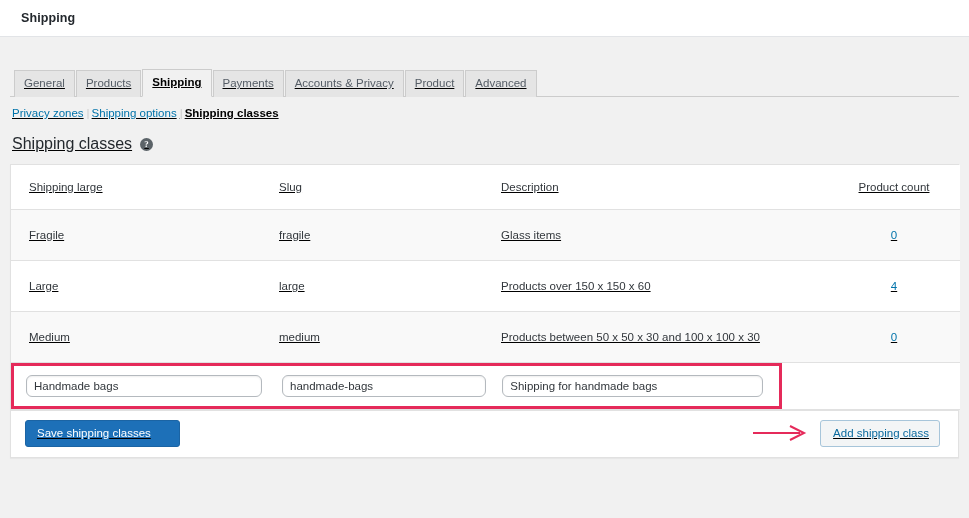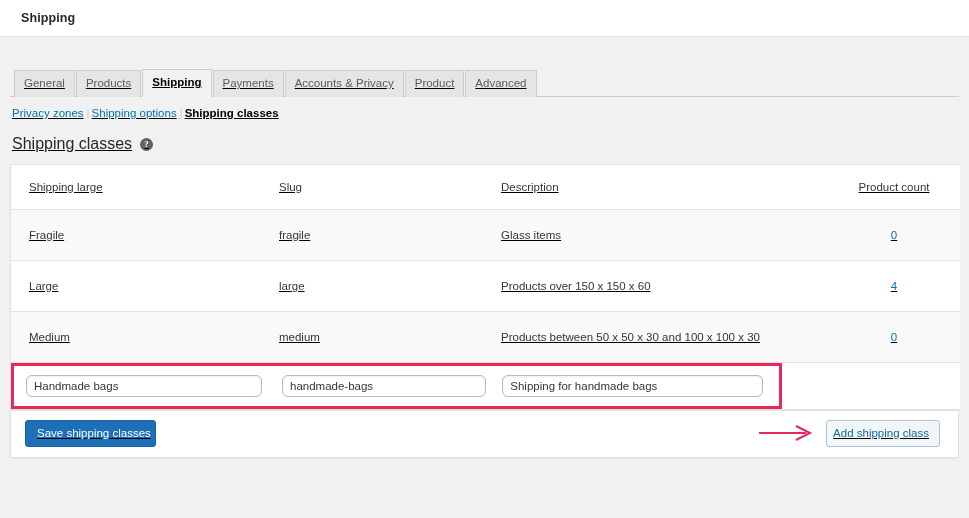--- a/index.html
+++ b/index.html
@@ -198,32 +198,32 @@
     align-items: center;
     justify-content: space-between;
     position: relative;
     height: 47px;
   }
   .btn-primary {
     background: #1d70b8;
     border: 1px solid #1b64a4;
     color: #fff;
     font-size: 11.5px;
-    padding: 5px 4px 6px 11px;
+    padding: 5px 28px 6px 11px;
     border-radius: 3px;
     cursor: pointer;
     line-height: 14px;
     font-family: "Liberation Sans", sans-serif;
   }
   .btn-secondary {
     background: #f3f5f6;
     border: 1px solid #a7c5da;
     color: #0b6a9e;
     font-size: 11.5px;
-    padding: 5px 10px 6px 6px;
+    padding: 5px 10px 6px 12px;
     border-radius: 3px;
     cursor: pointer;
     line-height: 14px;
     font-family: "Liberation Sans", sans-serif;
   }
   .footer-right {
     display: flex;
     align-items: center;
     gap: 10px;
   }

